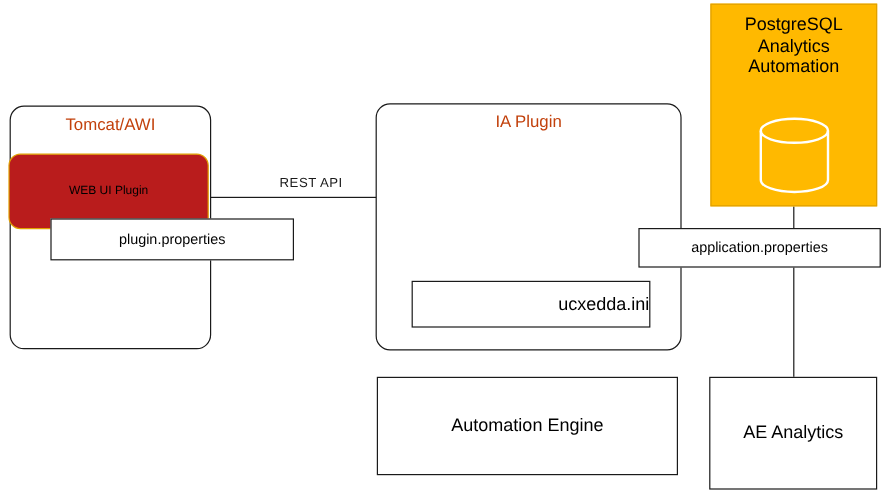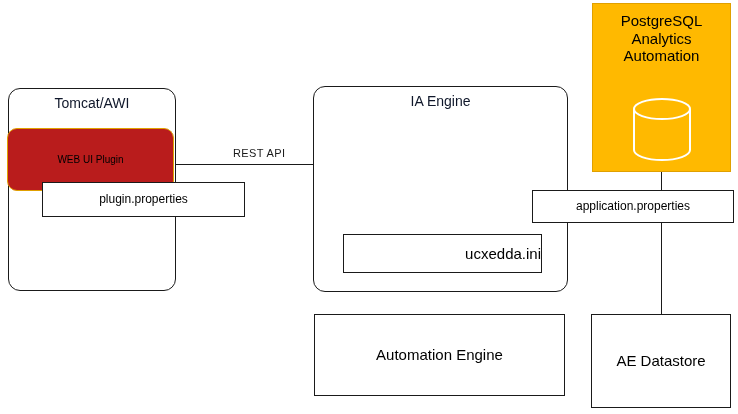--- a/index.html
+++ b/index.html
@@ -30,21 +30,21 @@
   .container-node {
     border: 1px solid #1a1a1a;
     border-radius: 12px;
     background: #ffffff;
     align-items: flex-start;
     justify-content: center;
     padding-top: 6px;
   }
   .container-title {
     font-size: 14px;
-    color: #0f172a;
+    color: #c2410c;
   }
   .rounded-orange {
     border: 1px solid #e0a000;
     border-radius: 10px;
     background: #b91c1c;
     font-size: 10px;
   }
   .sq-orange {
     border: 1px solid #e0a000;
     border-radius: 0;
@@ -107,21 +107,21 @@
 
   <div class="node rounded-orange" style="left:7px; top:128px; width:167px; height:63px;">
     <span>WEB UI Plugin</span>
   </div>
 
   <div class="node file-box" style="left:42px; top:182px; width:203px; height:35px;">
     <span>plugin.properties</span>
   </div>
 
   <div class="node container-node" style="left:313px; top:86px; width:255px; height:206px;">
-    <span class="container-title">IA Engine</span>
+    <span class="container-title">IA Plugin</span>
   </div>
 
 
   <div class="node plain-box" style="left:343px; top:234px; width:199px; height:39px;justify-content:flex-end;">
     <span>ucxedda.ini</span>
   </div>
 
   <div class="node sq-orange multiline" style="left:592px; top:3px; width:139px; height:169px;">
     <span>PostgreSQL
 Analytics
@@ -138,16 +138,16 @@
 
   <div class="node file-box" style="left:532px; top:190px; width:202px; height:33px;">
     <span>application.properties</span>
   </div>
 
   <div class="node plain-box" style="left:314px; top:314px; width:251px; height:82px;">
     <span>Automation Engine</span>
   </div>
 
   <div class="node plain-box" style="left:591px; top:314px; width:140px; height:94px;">
-    <span>AE Datastore</span>
+    <span>AE Analytics</span>
   </div>
 
 </div>
 
 </body></html>

